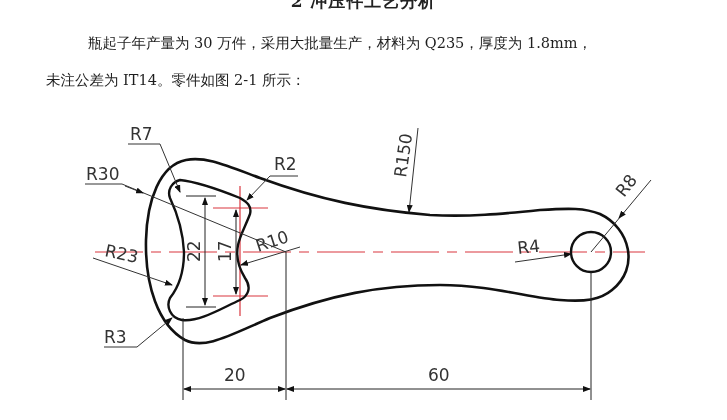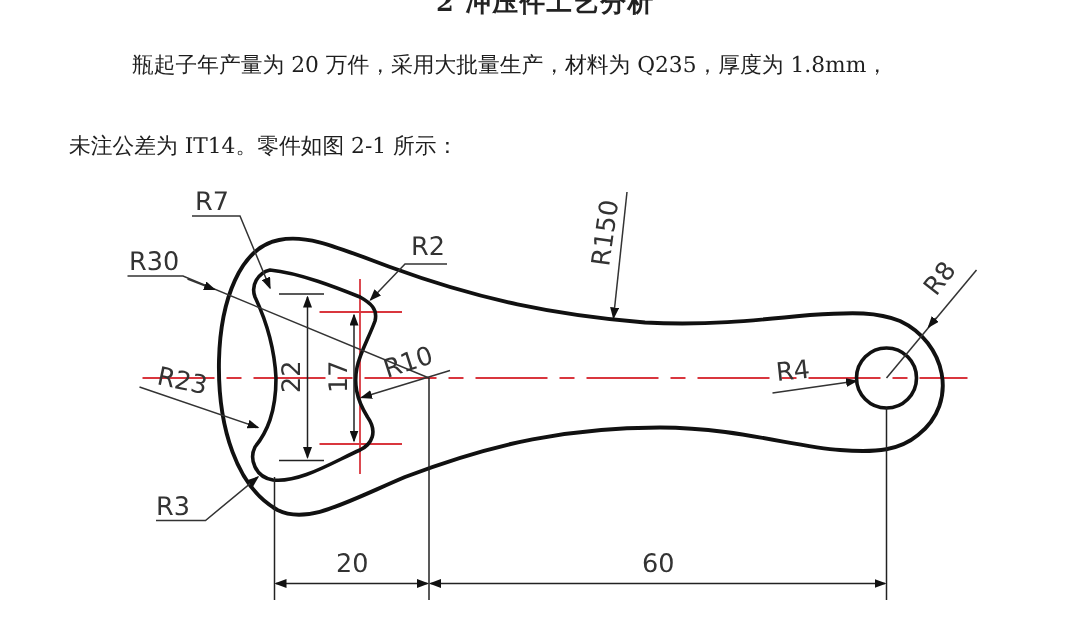--- a/index.html
+++ b/index.html
@@ -2,29 +2,29 @@
 <html><head>
 <meta charset="utf-8">
 <style>
   html, body { margin: 0; padding: 0; background: #ffffff; }
   body { width: 727px; height: 420px; overflow: hidden; position: relative;
          font-family: "DejaVu Serif", "Liberation Serif", serif; color: #1a1a1a; }
   .title { position: absolute; left: 0; width: 727px; top: -10px; text-align: center;
            font-size: 17px; font-weight: bold; color: #222; letter-spacing: 1px; }
   .para { position: absolute; font-size: 14.5px; color: #1e1e1e; white-space: nowrap; }
   .p1 { left: 88px; top: 34px; }
-  .p2 { left: 46px; top: 88px; }
+  .p2 { left: 46px; top: 71px; }
   svg.drawing { position: absolute; left: 0; top: 0; }
   .dimtext { font-family: "DejaVu Sans", "Liberation Sans", sans-serif; font-size: 17px; fill: #333; }
 </style>
 </head>
 <body>
 
 <div class="title">2 冲压件工艺分析</div>
-<div class="para p1">瓶起子年产量为 20 万件，采用大批量生产，材料为 Q235，厚度为 1.8mm，</div>
+<div class="para p1">瓶起子年产量为 30 万件，采用大批量生产，材料为 Q235，厚度为 1.8mm，</div>
 <div class="para p2">未注公差为 IT14。零件如图 2-1 所示：</div>
 
 <svg class="drawing" width="727" height="420" viewBox="0 0 727 420">
   <defs>
     <marker id="arr" markerWidth="8" markerHeight="6" refX="7" refY="3" orient="auto" markerUnits="userSpaceOnUse">
       <path d="M0,0 L8,3 L0,6 Z" fill="#111"></path>
     </marker>
     <marker id="arrS" markerWidth="8" markerHeight="6" refX="1" refY="3" orient="auto" markerUnits="userSpaceOnUse">
       <path d="M8,0 L0,3 L8,6 Z" fill="#111"></path>
     </marker>

